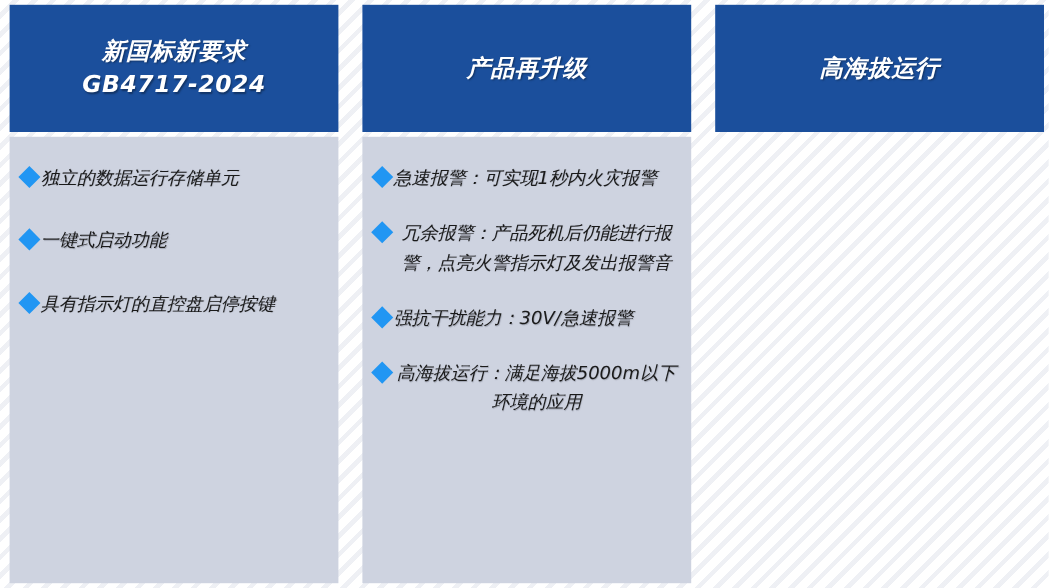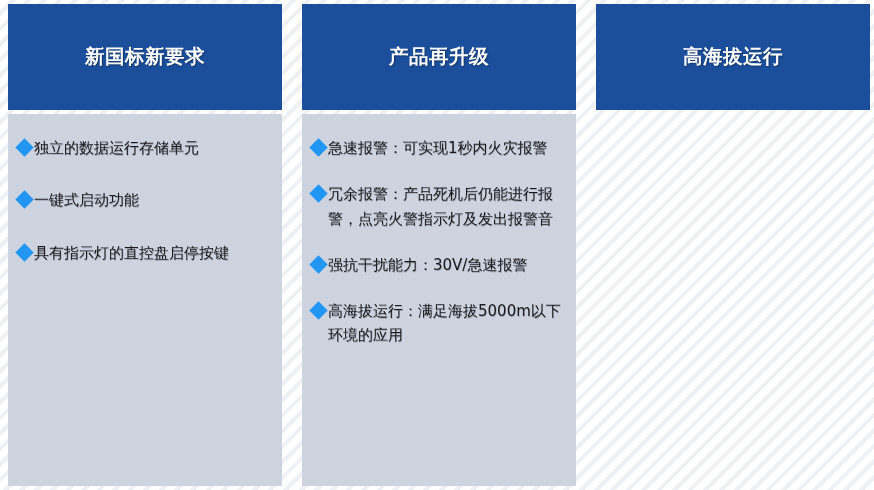--- a/index.html
+++ b/index.html
@@ -21,20 +21,21 @@
     height: 490px;
     background-color: #ffffff;
     background-image: repeating-linear-gradient(
         -45deg,
         rgba(228, 231, 238, 0.0) 0px,
         rgba(228, 231, 238, 0.0) 7px,
         rgba(225, 228, 236, 0.55) 7px,
         rgba(225, 228, 236, 0.55) 11px
     );
     box-sizing: border-box;
+    font-style: italic;
   }
 
   .columns {
     position: absolute;
     left: 8px;
     top: 4px;
     width: 874px;
     height: 482px;
     display: flex;
     gap: 20px;
@@ -103,32 +104,33 @@
     font-size: 15px;
     line-height: 1.62;
     font-weight: normal;
     letter-spacing: 0px;
     text-shadow: 0.5px 0.5px 0.6px rgba(120,124,138,0.5);
     word-break: break-all;
   }
 
   
   .col-1 .bullet { margin-bottom: 28px; }
-  .col-2 .bullet { margin-bottom: 22px; }
+  .col-2 .bullet { margin-bottom: 22px; text-align: center; }
   .col-3 .bullet { margin-bottom: 24px; }
 </style>
 </head>
 <body>
 
 <div class="slide">
   <div class="columns">
 
     <div class="column col-1">
       <div class="col-header">
         <div class="hline">新国标新要求</div>
+        <div class="hline">GB4717-2024</div>
       </div>
       <div class="col-body">
         <div class="bullet">
           <span class="diamond"></span>
           <span class="bullet-text">独立的数据运行存储单元</span>
         </div>
         <div class="bullet">
           <span class="diamond"></span>
           <span class="bullet-text">一键式启动功能</span>
         </div>

